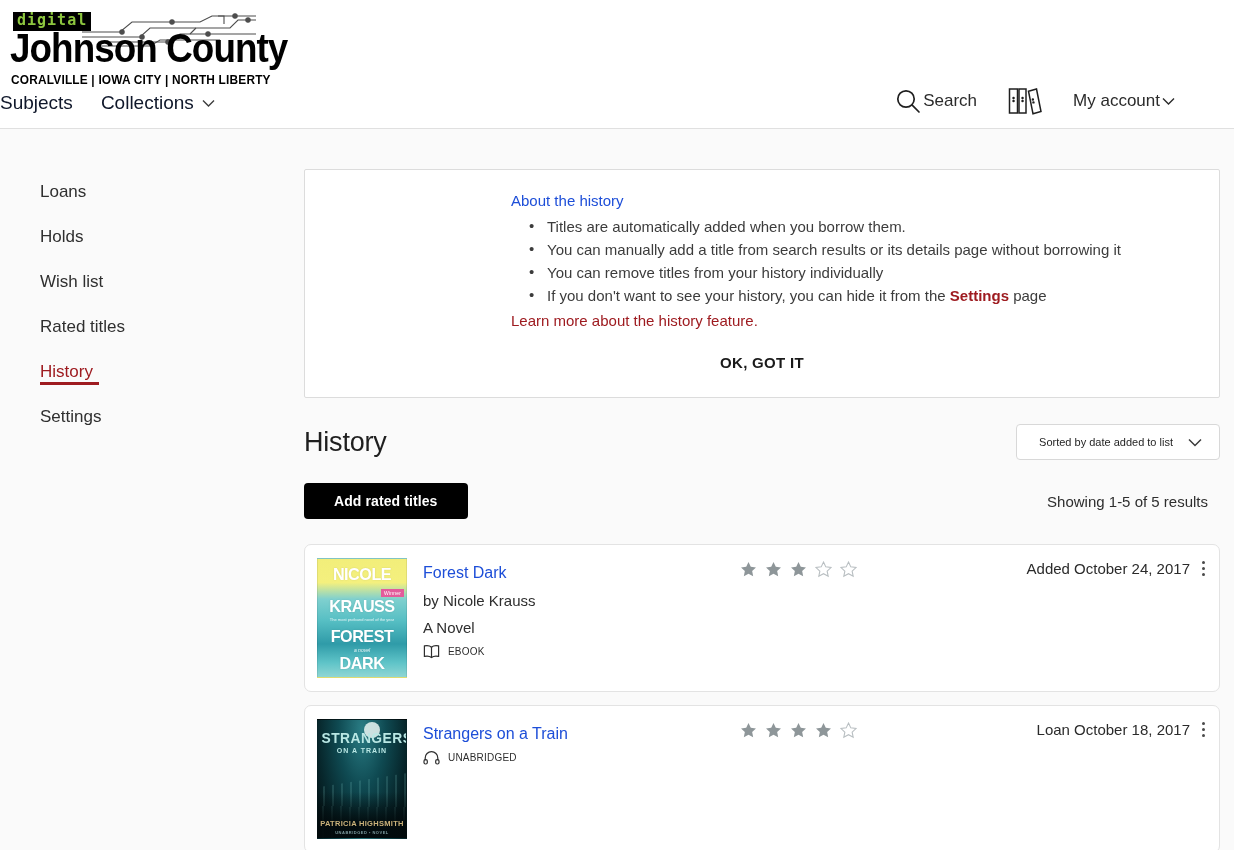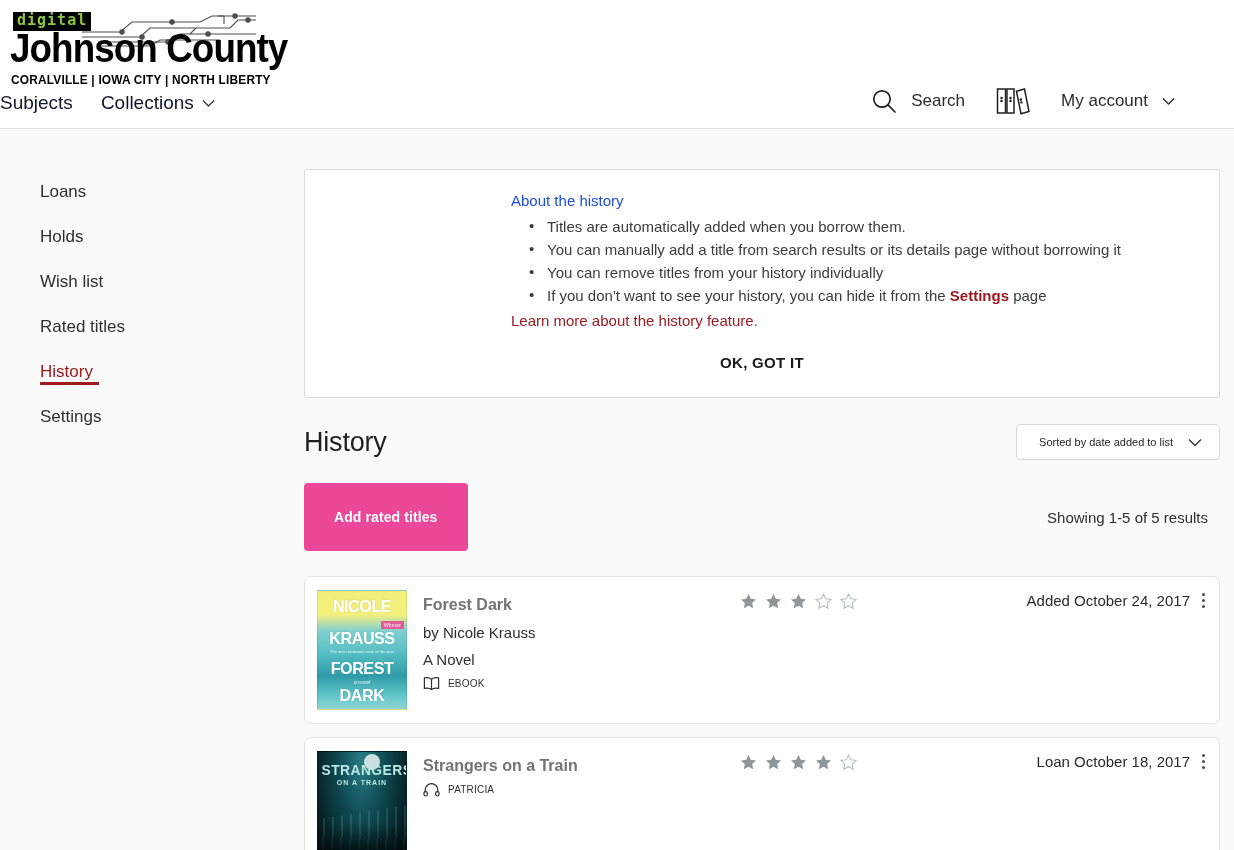--- a/index.html
+++ b/index.html
@@ -121,21 +121,21 @@
     position: absolute;
     right: 58px;
     top: 86px;
     display: flex;
     align-items: center;
     gap: 30px;
   }
   .hdr-btn {
     display: flex;
     align-items: center;
-    gap: 13px;
+    gap: 1px;
     font-size: 17px;
     color: #2b2b2b;
     cursor: pointer;
     white-space: nowrap;
   }
 
   
   .page {
     display: flex;
     background: #fafafa;
@@ -265,28 +265,28 @@
     white-space: nowrap;
   }
 
   .action-row {
     display: flex;
     align-items: center;
     justify-content: space-between;
     margin-top: 23px;
   }
   .add-btn {
-    background: #ec4899;
+    background: #000000;
     color: #fff;
     border: none;
     border-radius: 4px;
     font-family: inherit;
     font-size: 14px;
     font-weight: bold;
-    padding: 26px 30px;
+    padding: 10px 30px;
     cursor: pointer;
     letter-spacing: 0.1px;
   }
   .showing {
     font-size: 15px;
     color: #2e2e2e;
     padding-right: 12px;
   }
 
   
@@ -399,22 +399,22 @@
     background: linear-gradient(180deg, rgba(2,10,12,0) 0%, rgba(2,10,12,.95) 70%);
   }
 
   .meta {
     margin-left: 16px;
     flex: 1;
     padding-top: 4px;
   }
   .title-link {
     font-size: 16px;
-    font-weight: bold;
-    color: #737373;
+    font-weight: normal;
+    color: #1d4ed8;
     cursor: pointer;
     line-height: 22px;
   }
   .author {
     font-size: 15px;
     color: #2e2e2e;
     margin-top: 6px;
     line-height: 22px;
   }
   .subtitle {
@@ -665,21 +665,21 @@
         </div>
 
         <div class="meta">
           <div class="title-link">Strangers on a Train</div>
           <div class="format">
             <svg width="17" height="15" viewBox="0 0 17 15" fill="none" stroke="#2e2e2e" stroke-width="1.2">
               <path d="M2.2 10.3 V8 a6.3 6.3 0 0 1 12.6 0 v2.3"></path>
               <rect x="1" y="9.6" width="3.3" height="4.4" rx="1.5"></rect>
               <rect x="12.7" y="9.6" width="3.3" height="4.4" rx="1.5"></rect>
             </svg>
-            <span>PATRICIA</span>
+            <span>UNABRIDGED</span>
           </div>
         </div>
 
         <div class="stars">
           <svg class="star" viewBox="0 0 20 20">
               <path d="M10 1.3 l2.7 5.6 6.1 .8 -4.5 4.2 1.2 6.1 -5.5 -3 -5.5 3 1.2 -6.1 -4.5 -4.2 6.1 -.8 Z" fill="#8e9699"></path>
             </svg>
           <svg class="star" viewBox="0 0 20 20">
               <path d="M10 1.3 l2.7 5.6 6.1 .8 -4.5 4.2 1.2 6.1 -5.5 -3 -5.5 3 1.2 -6.1 -4.5 -4.2 6.1 -.8 Z" fill="#8e9699"></path>
             </svg>

